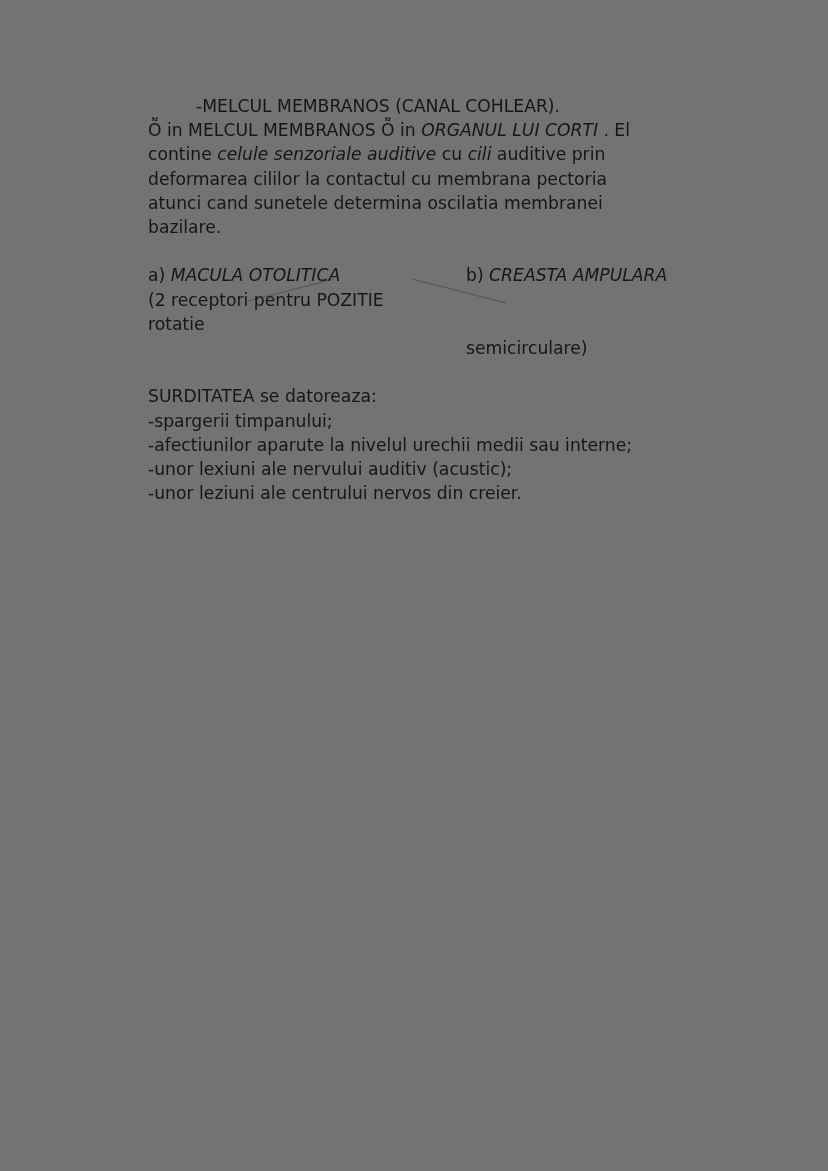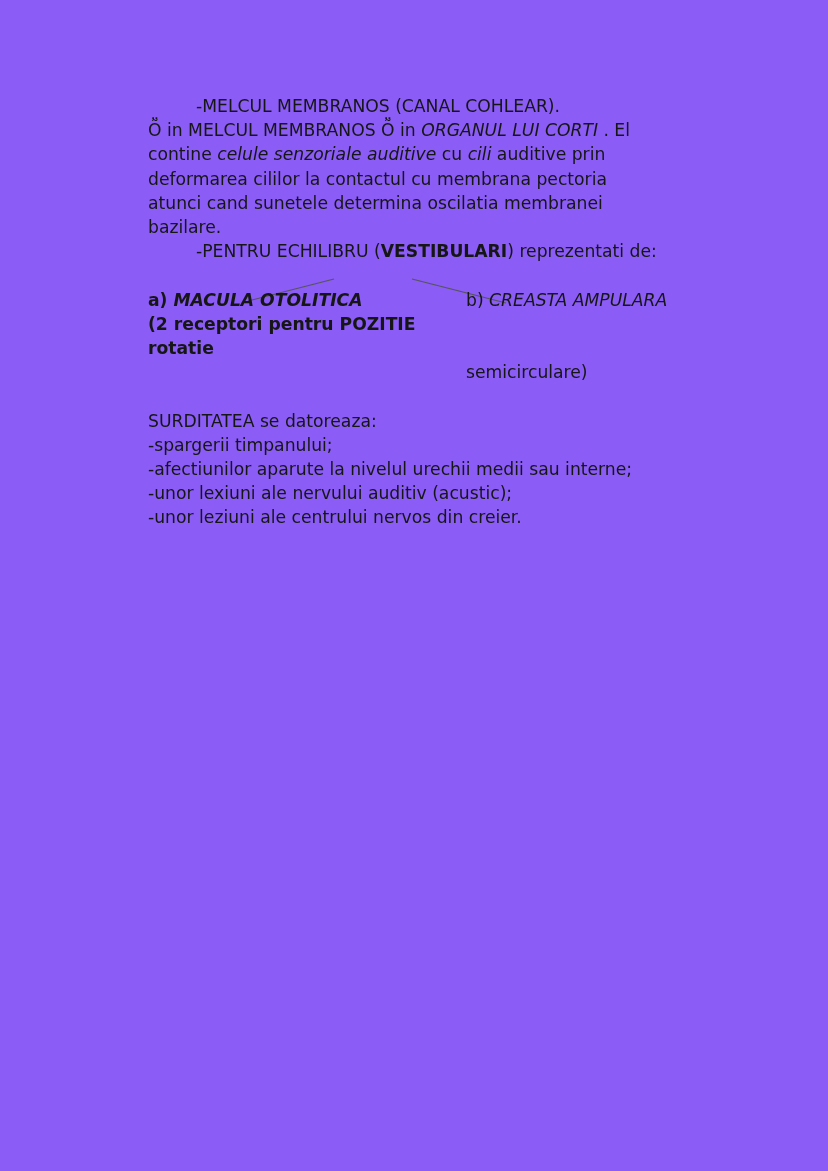--- a/index.html
+++ b/index.html
@@ -4,21 +4,21 @@
 <style>
   html, body {
     margin: 0;
     padding: 0;
     background: #ffffff;
   }
   .page {
     position: relative;
     width: 828px;
     height: 1171px;
-    background: #8b5cf6;
+    background: #737373;
     overflow: hidden;
     font-family: "DejaVu Sans", sans-serif;
     color: #000000;
   }
   .content {
     position: absolute;
     left: 148px;
     top: 94px;
     width: 575px;
   }
@@ -39,21 +39,20 @@
   .cols {
     position: relative;
   }
   .col-row {
     display: flex;
     white-space: pre;
   }
   .col-left {
     width: 318px;
     flex: 0 0 318px;
-    font-weight: bold;
   }
   .col-right {
     flex: 1 1 auto;
   }
   .connector-svg {
     position: absolute;
     left: 0;
     top: 0;
     width: 828px;
     height: 1171px;
@@ -76,21 +75,20 @@
 
 
     <div class="line"><span>Ṏ in MELCUL MEMBRANOS Ṏ in </span><span class="it">ORGANUL LUI CORTI</span><span> . El</span></div>
 
     <div class="line"><span>contine </span><span class="it">celule senzoriale auditive</span><span> cu </span><span class="it">cili</span><span> auditive prin</span></div>
 
     <div class="line">deformarea cililor la contactul cu membrana pectoria</div>
     <div class="line">atunci cand sunetele determina oscilatia membranei</div>
     <div class="line">bazilare.</div>
 
-    <div class="line indent"><span>-PENTRU ECHILIBRU (</span><span class="bd">VESTIBULARI</span><span>) reprezentati de:</span></div>
 
     <div class="spacer"></div>
 
     <div class="cols">
 
       <div class="col-row line">
         <span class="col-left"><span>a) </span><span class="it">MACULA OTOLITICA</span></span>
         <span class="col-right"><span>b) </span><span class="it">CREASTA AMPULARA</span></span>
       </div>
 

